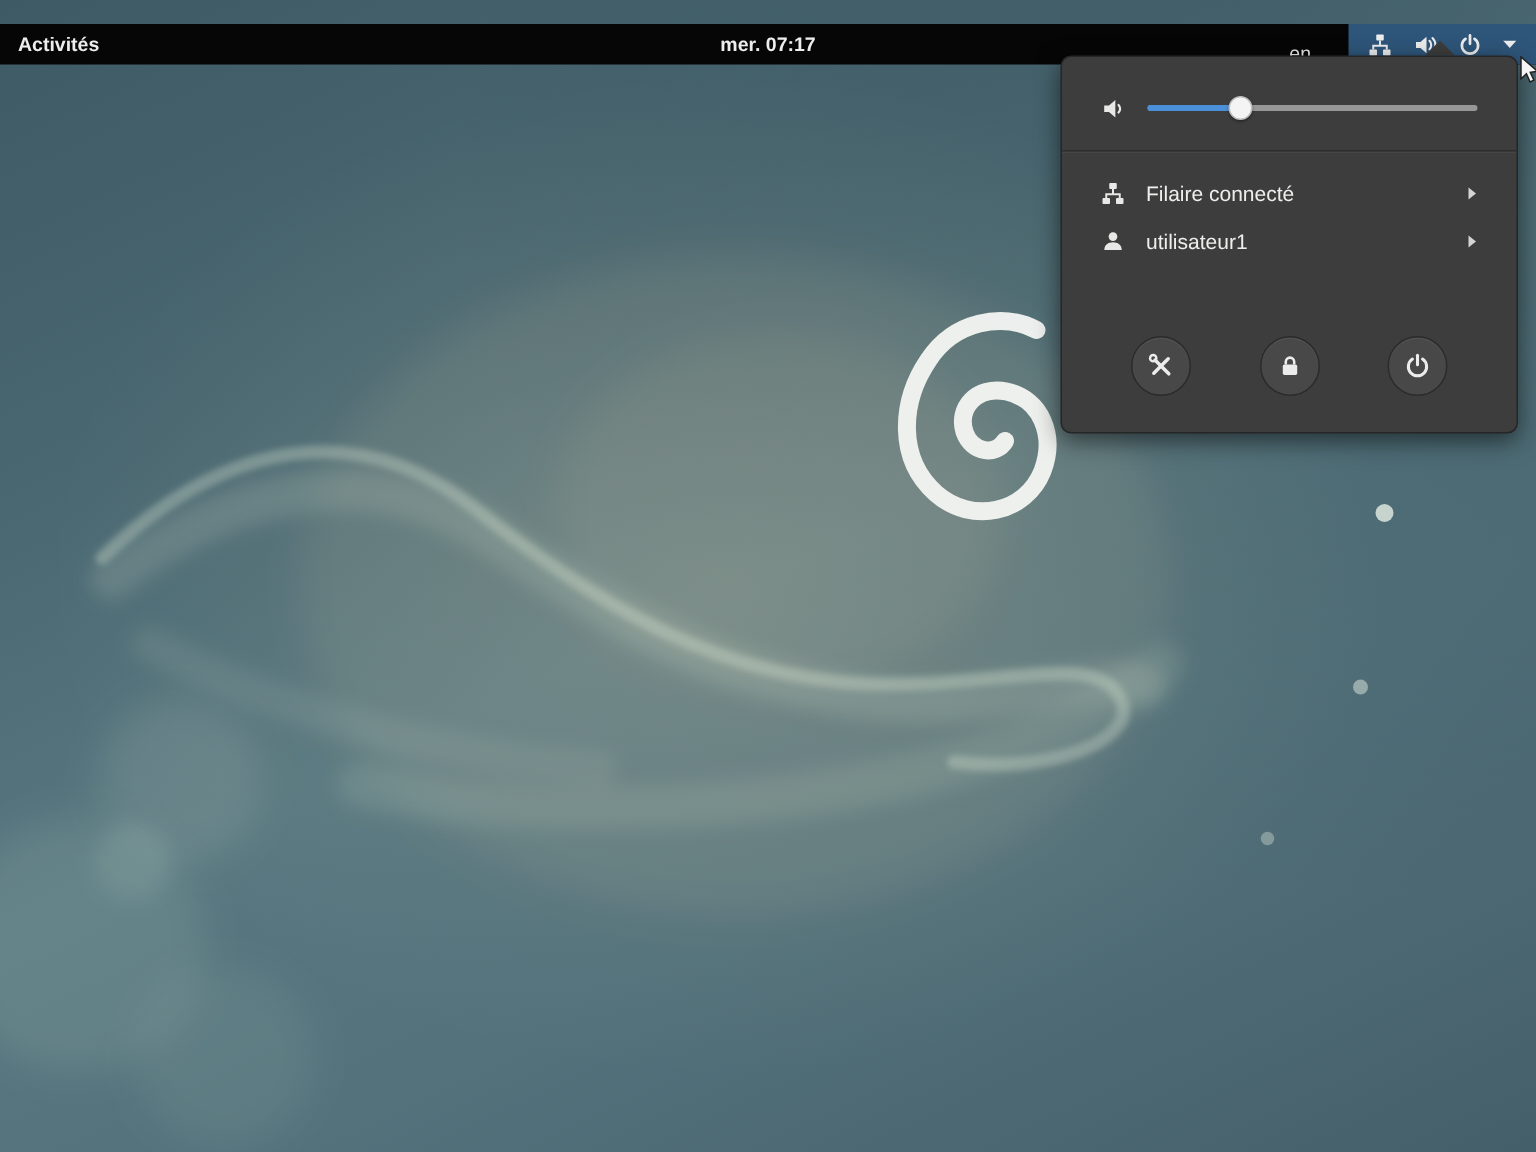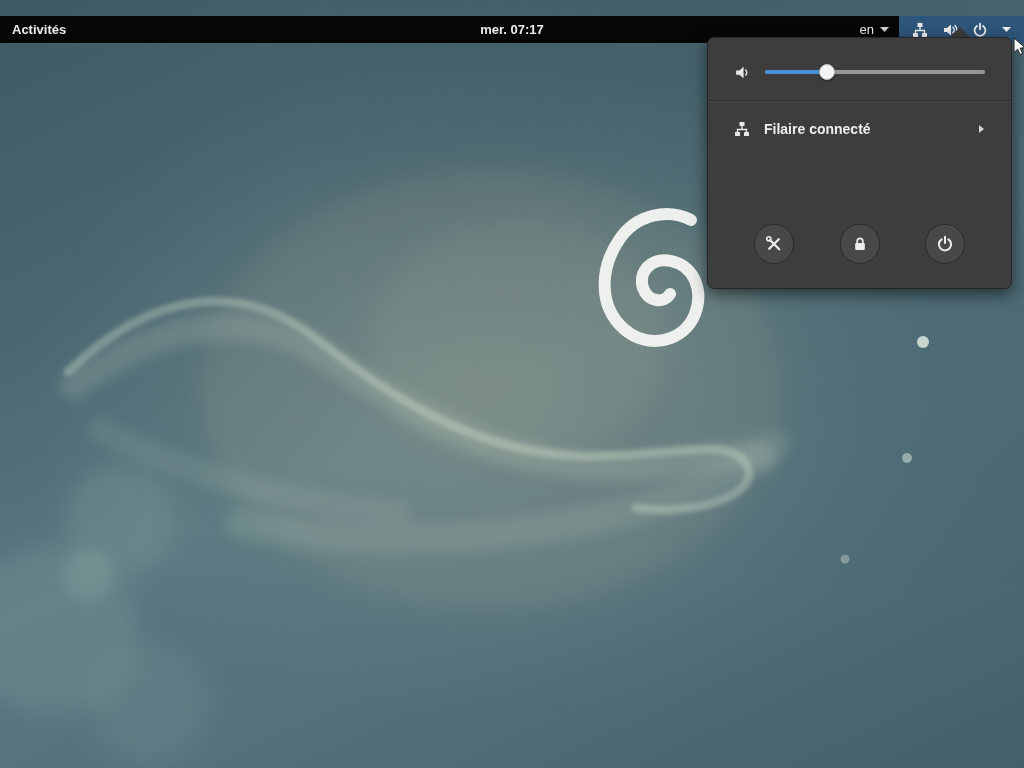--- a/index.html
+++ b/index.html
@@ -18,21 +18,21 @@
     position:absolute;left:0;top:16px;width:1024px;height:27px;
     background:#060606;color:#ededed;font-size:13px;z-index:5;
     display:flex;align-items:stretch;
   }
   .activities{display:flex;align-items:center;padding:0 12px;font-weight:bold;cursor:default;}
   .clock{
     position:absolute;left:50%;top:0;height:27px;transform:translateX(-50%);
     display:flex;align-items:center;font-weight:bold;
   }
   .bar-right{margin-left:auto;display:flex;align-items:stretch;}
-  .kbd-ind{display:flex;align-items:center;gap:6px;padding:0 10px;}
+  .kbd-ind{display:flex;align-items:flex-end;gap:6px;padding:0 10px;}
   .aggregate{
     display:flex;align-items:center;gap:14px;padding:0 13px;
     background:#2e567a;
   }
   .bar-icon{display:flex;align-items:center;}
 
   
   .menu-pointer{
     position:absolute;left:950px;top:27px;width:0;height:0;z-index:6;
     border-left:10px solid transparent;border-right:10px solid transparent;
@@ -51,21 +51,21 @@
   .slider{position:relative;flex:1;height:16px;cursor:pointer;}
   .slider-track{position:absolute;left:0;right:0;top:6px;height:4px;border-radius:2px;background:#979797;}
   .slider-fill{position:absolute;left:0;top:6px;height:4px;border-radius:2px 0 0 2px;background:#4a90d9;}
   .slider-handle{
     position:absolute;top:0;width:16px;height:16px;border-radius:50%;
     background:#f4f4f4;border:1px solid #bdbdbd;box-sizing:border-box;
     box-shadow:0 1px 2px rgba(0,0,0,0.4);
   }
   .separator{height:1px;background:#2e2e2e;box-shadow:0 1px 0 rgba(255,255,255,0.05);margin:8px 0 12px 0;}
   .menu-item{display:flex;align-items:center;height:32px;padding:0 26px;gap:14px;cursor:default;}
-  .menu-item .label{flex:0 0 auto;font-weight:bold;}
+  .menu-item .label{flex:0 0 auto;}
   .menu-item .sub-arrow{margin-left:auto;display:flex;align-items:center;}
   .buttons-row{
     margin-top:auto;display:flex;justify-content:space-between;
     padding:0 46px;
   }
   .round-btn{
     width:40px;height:40px;border-radius:50%;
     background:#484848;border:1px solid #2b2b2b;box-sizing:border-box;
     display:flex;align-items:center;justify-content:center;cursor:pointer;
     box-shadow:inset 0 1px 0 rgba(255,255,255,0.05);
@@ -195,20 +195,34 @@
       </svg>
     </span>
     <span class="label">Filaire connecté</span>
     <span class="sub-arrow">
       <svg width="7" height="10" viewBox="0 0 7 10">
           <path d="M1 1 L6 5 L1 9 Z" fill="#d4d4d2"></path>
         </svg>
     </span>
   </div>
 
+  <div class="menu-item">
+    <span style="display:flex;">
+      <svg width="16" height="16" viewBox="0 0 16 16" fill="#e8e8e6">
+        <circle cx="8" cy="4.7" r="2.9"></circle>
+        <path d="M2.2 13.6 c0 -3.3 2.6 -5.1 5.8 -5.1 s5.8 1.8 5.8 5.1 Z"></path>
+      </svg>
+    </span>
+    <span class="label">utilisateur1</span>
+    <span class="sub-arrow">
+      <svg width="7" height="10" viewBox="0 0 7 10">
+          <path d="M1 1 L6 5 L1 9 Z" fill="#d4d4d2"></path>
+        </svg>
+    </span>
+  </div>
 
   <div class="buttons-row">
     <div class="round-btn">
       <span style="display:flex;">
         <svg width="20" height="20" viewBox="0 0 20 20">
           <g stroke="#ececec" stroke-width="2.3" stroke-linecap="round" fill="none">
             <path d="M5.2 14.8 L14.8 5.2"></path>
             <path d="M6 6 L15.2 15.2"></path>
           </g>
           <circle cx="4.8" cy="4.8" r="2.1" fill="none" stroke="#ececec" stroke-width="1.6"></circle>

